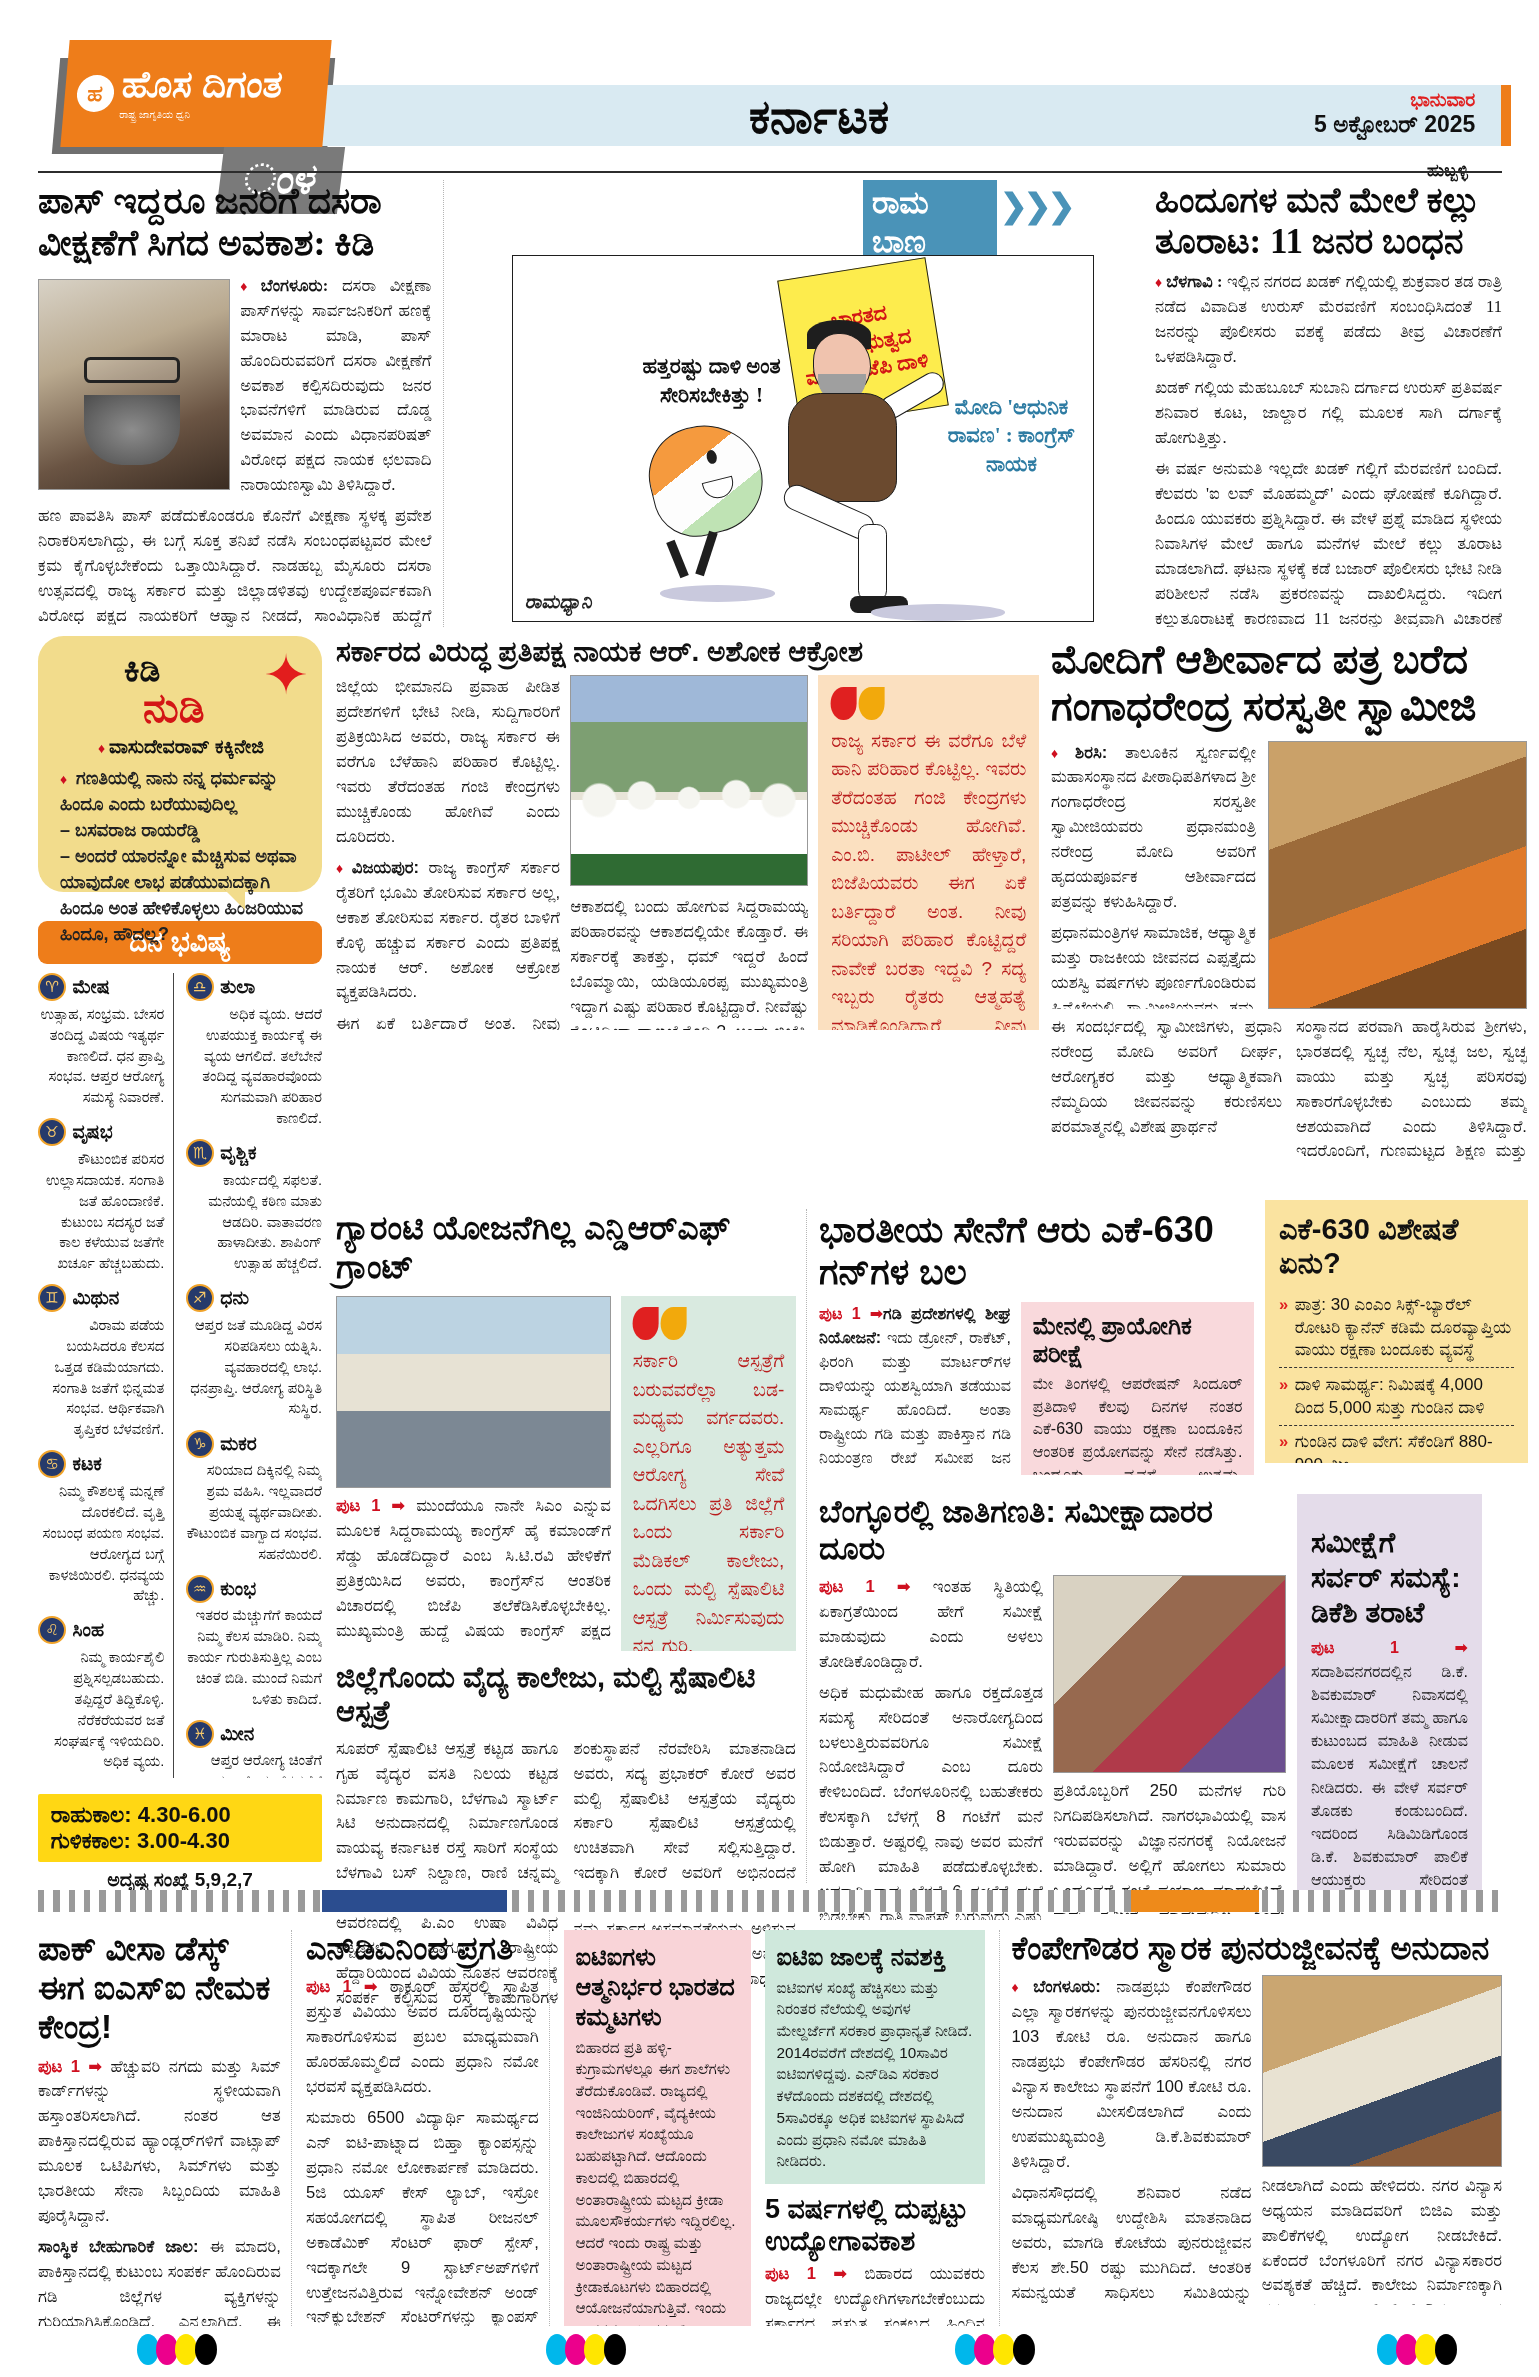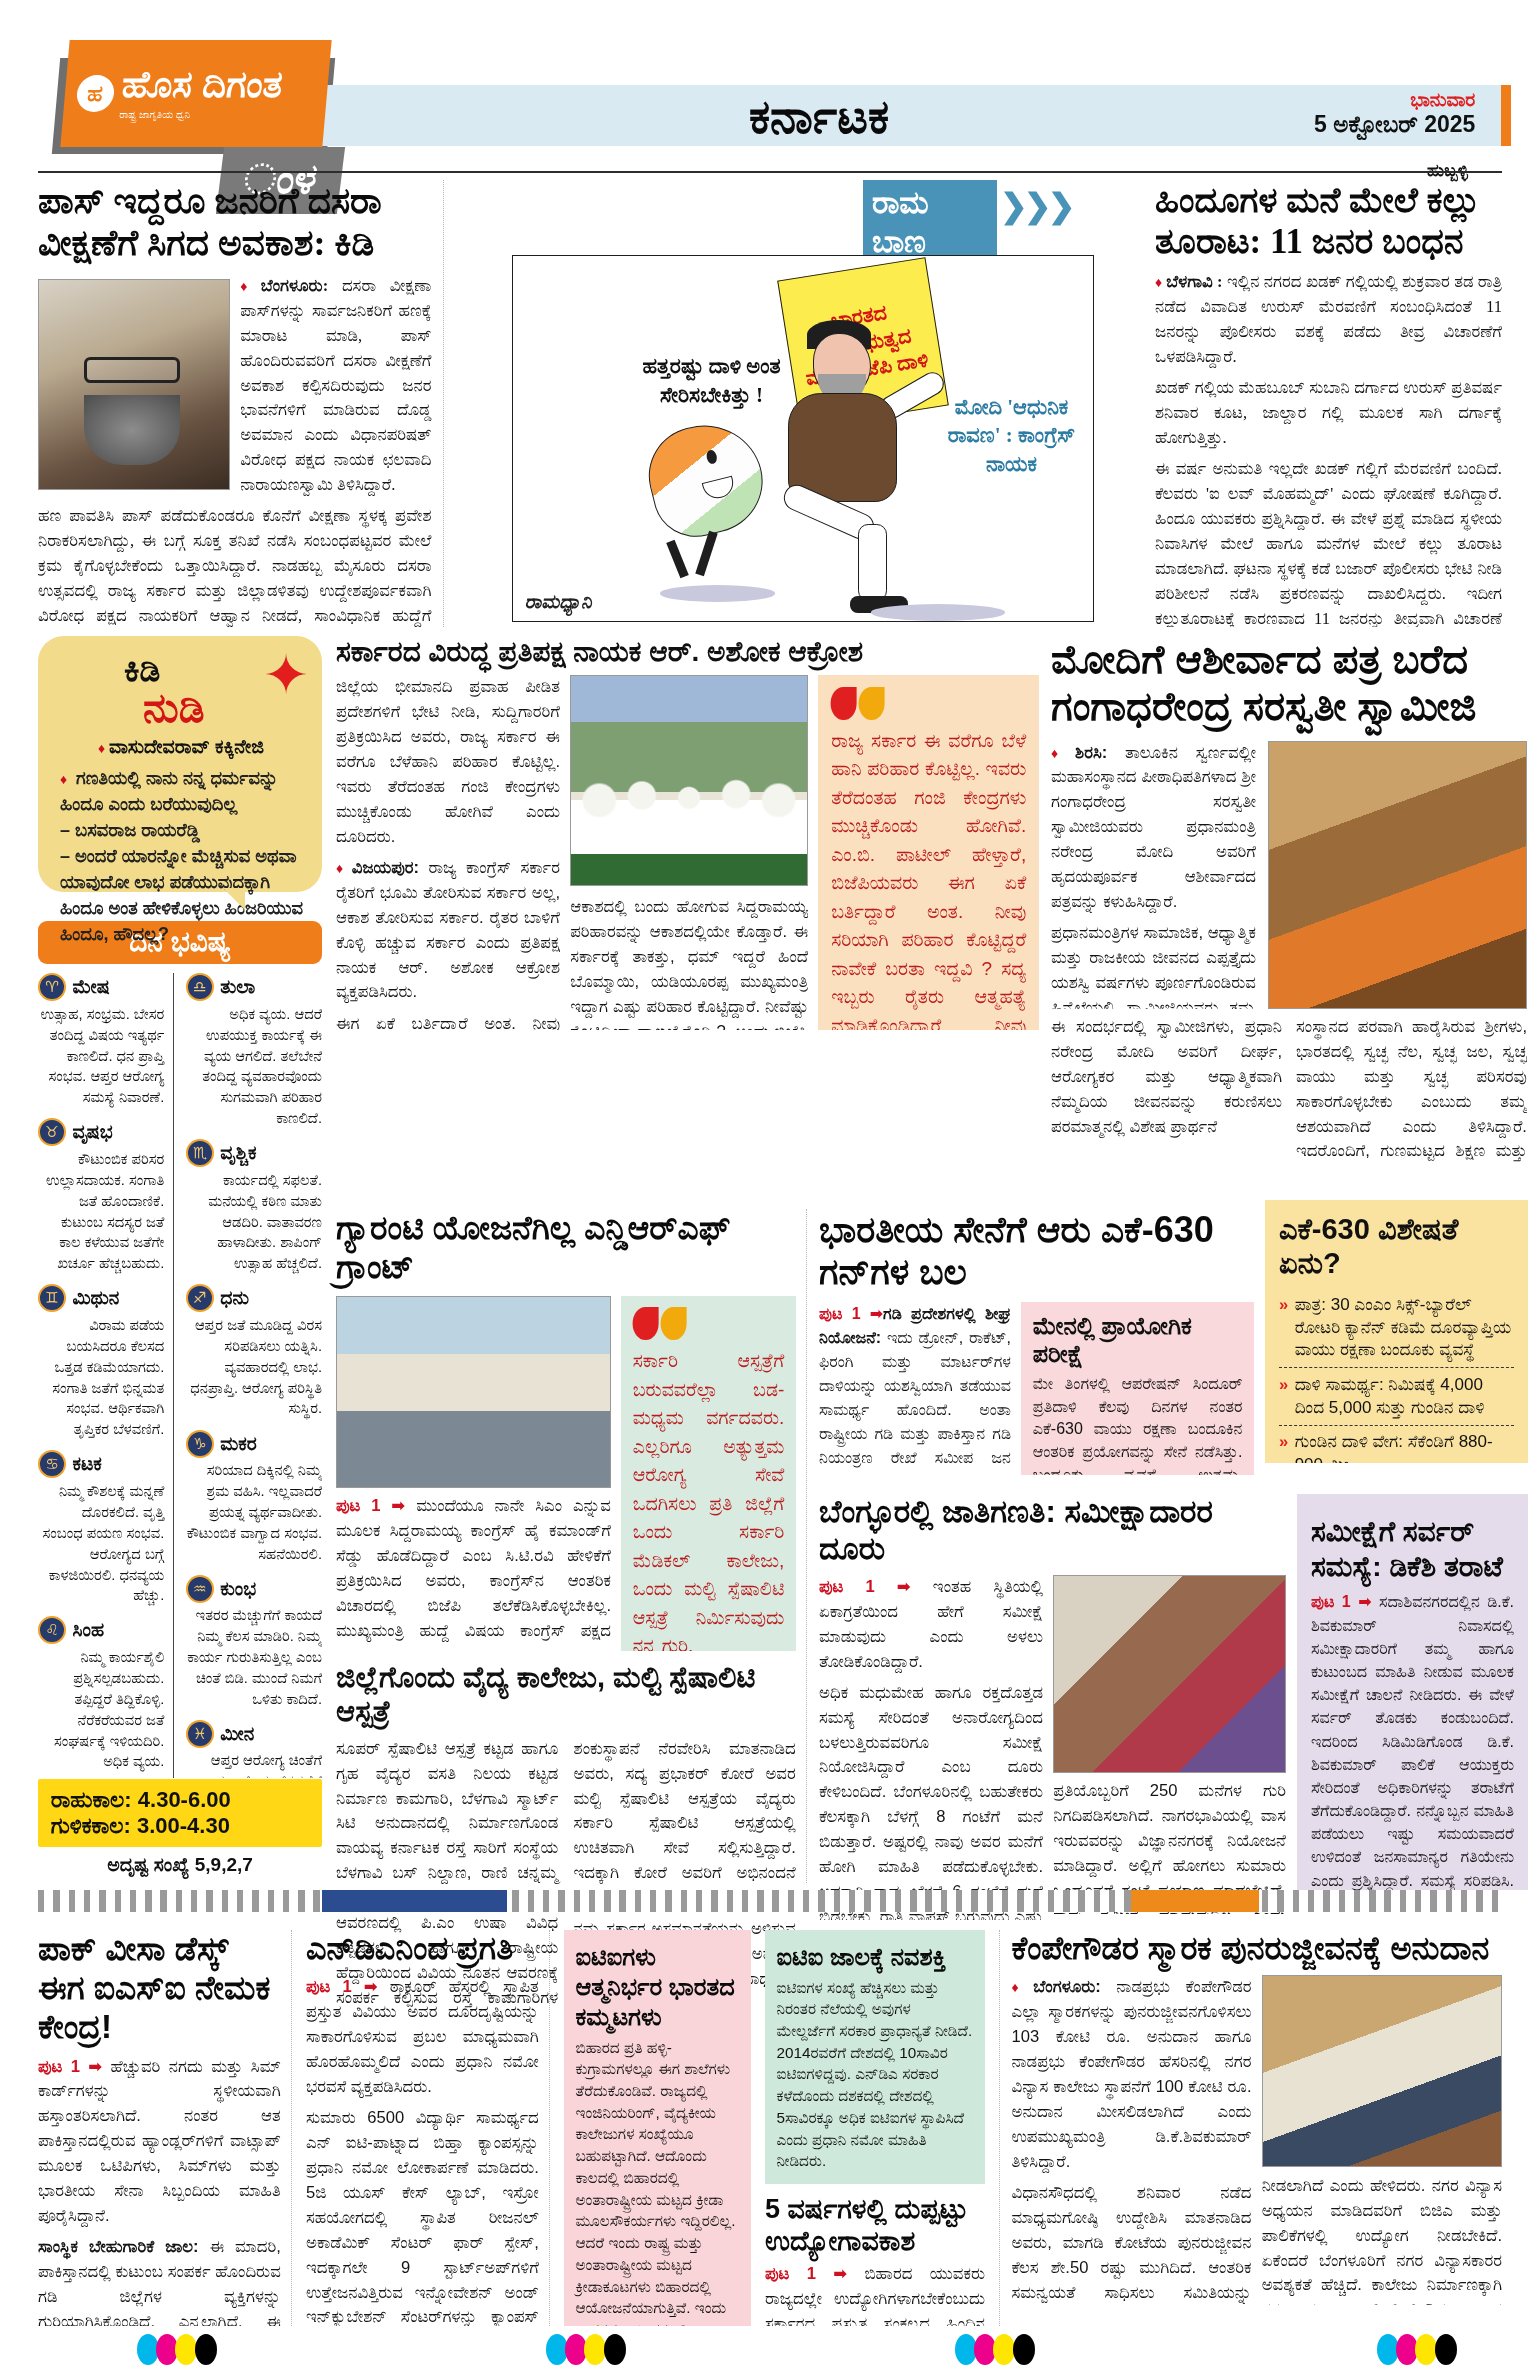--- a/index.html
+++ b/index.html
@@ -84,21 +84,21 @@
   #kidi .auth { font-size:19px; font-weight:bold; margin:9px 0 6.4px 38px; }
   #kidi .qt { font-size:18px; line-height:1.45; font-weight:bold; color:#222; }
   #kidi .tail { position:absolute; left:185px; bottom:-18px; width:0; height:0; border-left:22px solid transparent; border-top:22px solid #f2dc8c; }
   #horo-h { background:#ee7d1a; color:#fff; font-size:28px; font-weight:bold; text-align:center; border-radius:9px; padding:5.1px 0; margin-top:29px; }
   #horo-grid { display:grid; grid-template-columns:1fr 1fr; column-gap:11.5px; margin-top:9px; height:805px; overflow:hidden; }
   #horo-grid .hcol1 { border-right:1.3px solid #444; padding-right:9px; }
   .hsign { margin-bottom:10.2px; }
   .hsign .hn { display:flex; align-items:center; font-size:19px; font-weight:bold; margin-bottom:2.6px; }
   .hsign .ic { width:28px; height:28px; border-radius:50%; background:#263a6b; border:2.6px solid #f0a32a; color:#f5c76a; font-size:15.3px; display:flex; align-items:center; justify-content:center; margin-right:6.4px; flex:0 0 auto; }
   .hsign .ht { font-size:14.7px; line-height:1.42; text-align:right; }
-  #kala { background:#ffd714; border-radius:2px; padding:7.7px 12.8px; font-size:22px; font-weight:bold; margin-top:1px; }
+  #kala { background:#ffd714; border-radius:2px; padding:7.7px 12.8px; font-size:22px; font-weight:bold; margin-top:16px; }
   #lucky { text-align:center; font-size:19px; font-weight:bold; margin-top:7.7px; }
 
   
   #main-art { left:336px; top:636px; width:703px; height:562px; }
   #main-art .kick { font-size:28px; font-weight:bold; margin-bottom:6.4px; }
   #main-art .mh { font-size:91px; font-weight:bold; line-height:1.05; margin-bottom:11.5px; letter-spacing:-1.3px; }
   #main-grid { display:grid; grid-template-columns:224px 238px 1fr; grid-template-rows:211px 135px; gap:9px 10.2px; }
   #mg-text1 { grid-area:1/1/3/2; overflow:hidden; }
   #mg-photo { grid-area:1/2/2/3; }
   #mg-text2 { grid-area:2/2/3/3; overflow:hidden; }
@@ -153,21 +153,21 @@
   .spec-it:last-child { border-bottom:none; }
   .spec-it .ar { color:#e02020; font-weight:bold; margin-right:6.4px; font-size:16.6px; }
 
   
   #census { left:819px; top:1494px; width:467px; height:396px; }
   #census h1 { font-size:31px; margin-bottom:7.7px; }
   #cen-grid { display:grid; grid-template-columns:224px 1fr; gap:10.2px; }
   #cen-grid .c1 { height:345px; overflow:hidden; }
   #photo-census { height:198px; background:linear-gradient(135deg,#d9d2c2 0 30%,#97694f 30% 55%,#b03a4a 55% 75%,#6b4f8f 75%); }
   #cen-grid .c2t { margin-top:6.4px; height:135px; overflow:hidden; }
-  #dks-box { left:1297px; top:1494px; width:231px; height:396px; background:#e4dcea; padding:20px 14px; overflow:hidden; }
+  #dks-box { left:1297px; top:1494px; width:185px; height:396px; background:#e4dcea; padding:31px 14px; overflow:hidden; }
   #dks-box h2 { font-size:28px; line-height:1.25; margin-bottom:6.4px; }
   #dks-box .bd { font-size:16px; line-height:1.45; text-align:justify; }
 
   
   #band { left:38px; top:1890px; width:1464px; height:22px;
     background:repeating-linear-gradient(90deg,#9a9a9a 0 6.4px,#fff 6.4px 15.3px); }
   #band .blue { position:absolute; left:284px; top:0; width:185px; height:22px; background:#2b4d8f; }
   #band .orange { position:absolute; left:1093px; top:0; width:128px; height:22px; background:#ee8a1a; }
 
   

